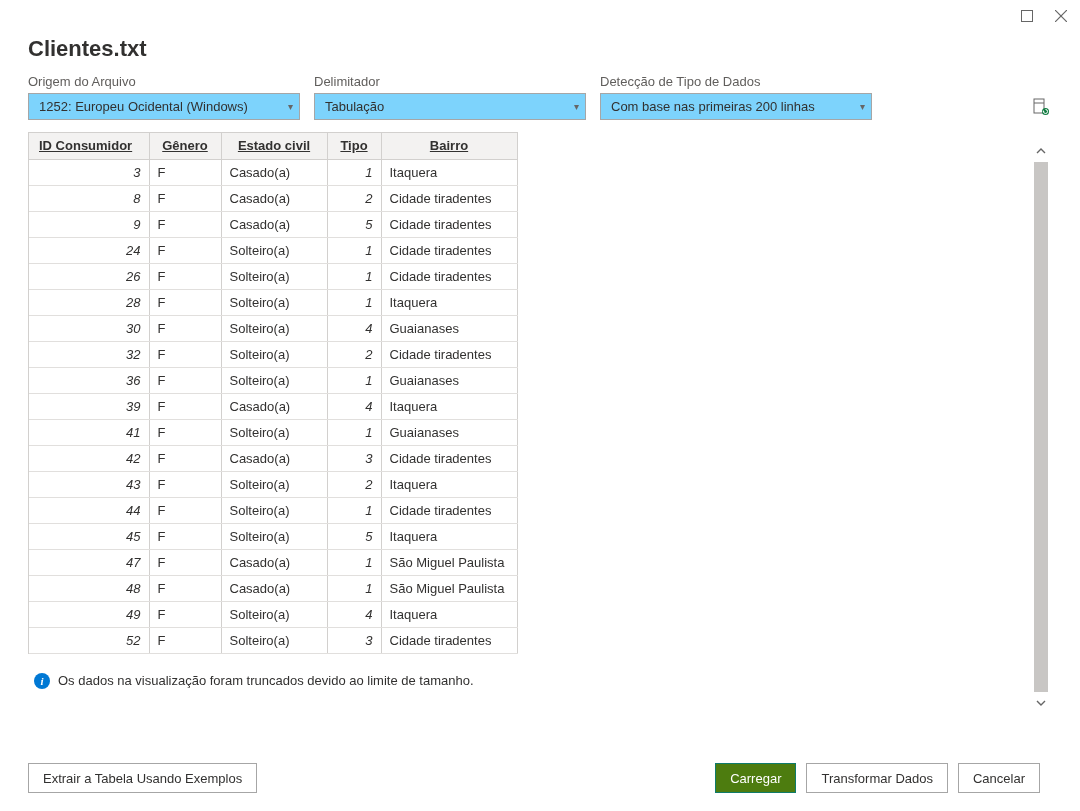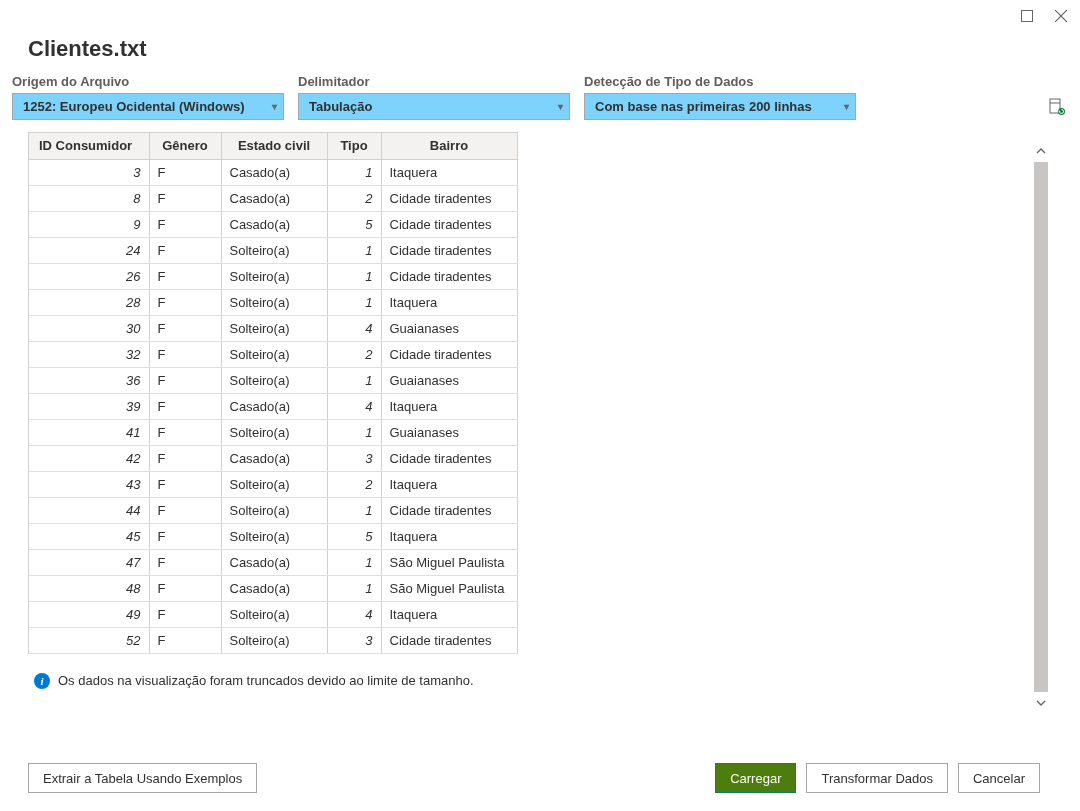--- a/index.html
+++ b/index.html
@@ -34,24 +34,23 @@
     padding: 4px 40px 12px 28px;
   }
   .header h1 {
     margin: 0;
     font-size: 22px;
     font-weight: 600;
     color: #323130;
   }
   .controls-row {
     display: flex;
-    padding: 0 12px;
+    padding: 0 28px;
     gap: 14px;
     align-items: flex-end;
-    font-weight: bold;
   }
   .control-group { display: flex; flex-direction: column; }
   .control-group label {
     font-size: 13px;
     color: #605e5c;
     margin-bottom: 4px;
   }
   .dropdown {
     display: flex;
     align-items: center;
@@ -100,20 +99,21 @@
     text-align: left;
     background: #fff;
   }
   th {
     background: #f3f2f1;
     font-weight: 600;
     font-size: 13px;
     color: #323130;
     border-bottom: 1px solid #d2d0ce;
     text-align: center;
+    text-decoration: underline;
   }
   .col-id { width: 120px; text-align: right; font-style: italic; }
   th.col-id { text-align: left; font-style: normal; padding-left: 10px; }
   .col-gen { width: 72px; }
   .col-est { width: 106px; }
   .col-pet { width: 54px; text-align: right; font-style: italic; }
   th.col-pet { text-align: center; font-style: normal; }
   .col-bai { width: 136px; }
 
   .scrollbar {

